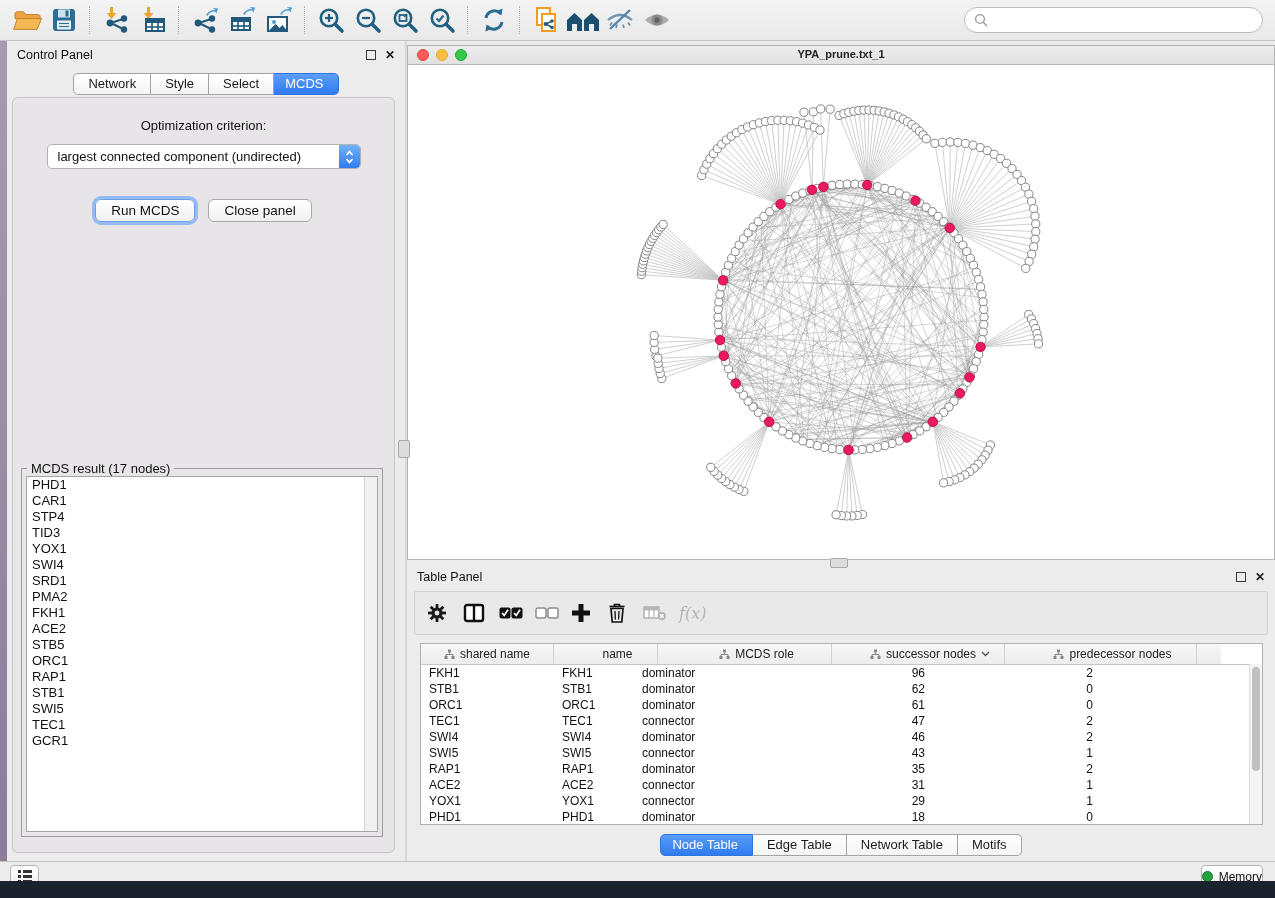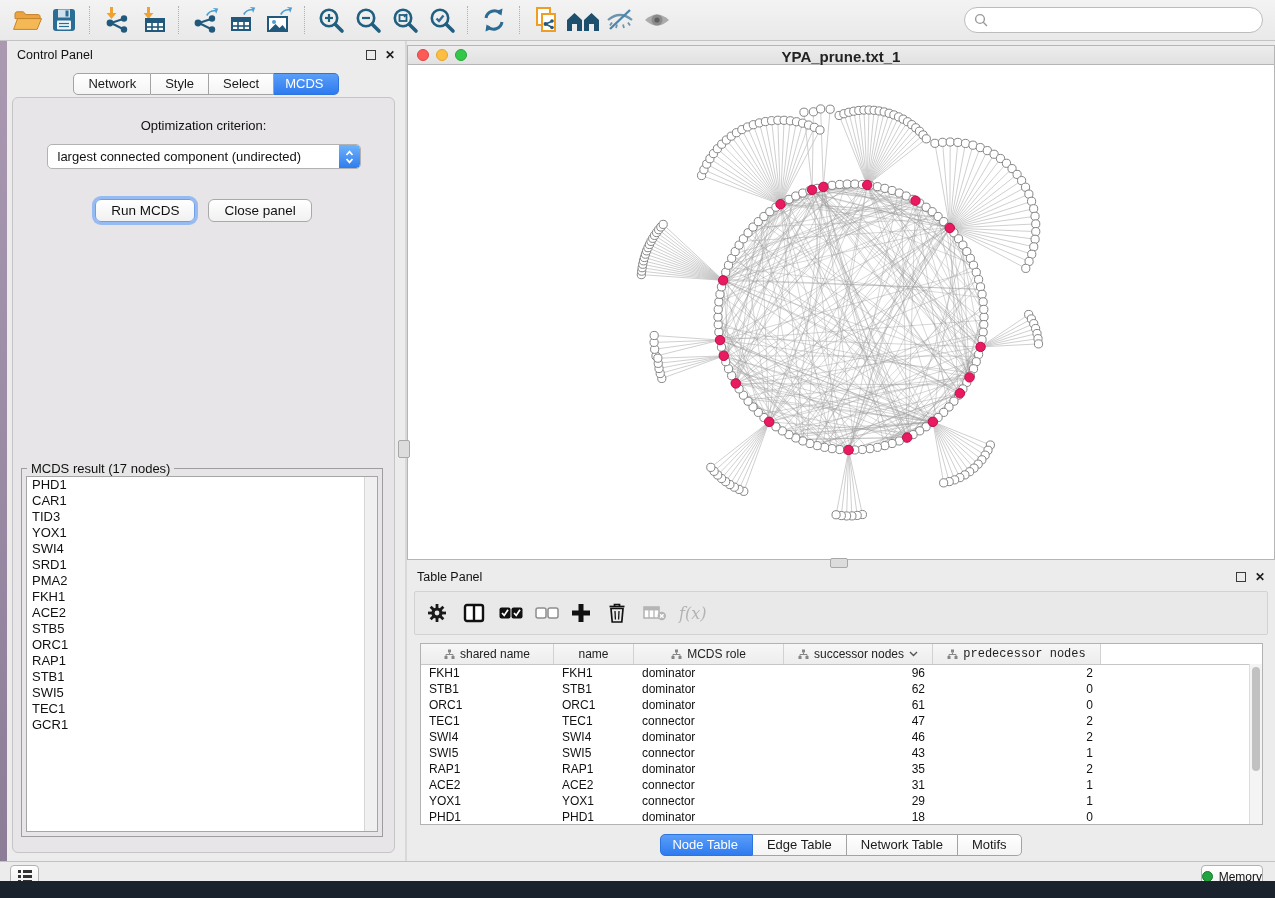--- a/index.html
+++ b/index.html
@@ -62,32 +62,32 @@
   .vsplit-handle{position:absolute;left:398px;top:440px;width:10px;height:16px;background:#dcdcdc;
                  border:1px solid #a8a8a8;border-radius:2px;z-index:5;}
   .hsplit-handle{position:absolute;left:830px;top:558px;width:16px;height:8px;background:#dcdcdc;
                  border:1px solid #a8a8a8;border-radius:2px;z-index:5;}
 
   
   .network-window{position:absolute;left:407px;top:45px;right:0;height:515px;border:1px solid #b5b5b5;box-sizing:border-box;background:#fff;}
   .net-titlebar{height:18px;background:linear-gradient(#ededed,#e1e1e1);border-bottom:1px solid #b5b5b5;position:relative;}
   .traffic{position:absolute;left:9px;top:3px;display:flex;gap:7px;}
   .traffic span{width:12px;height:12px;border-radius:50%;display:block;}
-  .net-title{position:absolute;left:0;right:0;top:2px;text-align:center;font-size:15px;font-weight:700;color:#222;}
+  .net-title{position:absolute;left:0;right:0;top:2px;text-align:center;font-size:11px;font-weight:700;color:#222;}
   .net-canvas{position:absolute;left:0;right:0;top:19px;bottom:0;background:#fff;overflow:hidden;}
 
   
   .table-panel{position:absolute;left:407px;top:565px;right:0;height:296px;background:#ececec;}
   .tp-toolbar{position:absolute;left:7px;right:7px;top:26px;height:42px;background:#e9e9e9;
               border:1px solid #d2d2d2;border-radius:2px;display:flex;align-items:center;padding-left:12px;gap:4px;}
   .tpbtn{width:32px;height:32px;display:flex;align-items:center;justify-content:flex-start;}
   .fx{font-family:"DejaVu Serif",serif;font-style:italic;font-size:16px;color:#b3b3b3;}
   .tp-table{position:absolute;left:13px;right:12px;top:78px;height:182px;background:#fff;
             border:1px solid #b2b2b2;box-sizing:border-box;overflow:hidden;}
-  .thead{display:flex;height:20px;background:linear-gradient(#f7f7f7,#ededed);border-bottom:1px solid #c6c6c6;}
+  .thead{display:flex;height:20px;background:linear-gradient(#f7f7f7,#ededed);border-bottom:1px solid #c6c6c6;gap:24px;}
   .th{display:flex;align-items:center;justify-content:center;gap:5px;font-size:12px;color:#222;
       border-right:1px solid #d2d2d2;box-sizing:border-box;overflow:hidden;}
   .th.filler{flex:1;border-right:none;background:#fff;}
   .tr{display:flex;height:16px;}
   .td{font-size:12px;line-height:16px;padding-left:8px;box-sizing:border-box;white-space:nowrap;overflow:hidden;}
   .td.num{text-align:right;padding-right:8px;padding-left:0;}
   .vscroll{position:absolute;right:0;top:20px;bottom:0;width:12px;background:#f4f4f4;border-left:1px solid #ddd;}
   .vthumb{position:absolute;left:1.5px;top:3px;width:8px;height:104px;background:#c1c1c1;border-radius:4px;}
   .tp-tabs{position:absolute;left:0;right:0;bottom:5px;display:flex;justify-content:center;}
 
@@ -290,20 +290,21 @@
       <div class="btn-row">
         <button class="pushbtn focused">Run MCDS</button>
         <button class="pushbtn">Close panel</button>
       </div>
       <div class="result-group">
         <span class="result-legend">MCDS result (17 nodes)</span>
         <div class="result-list" id="mcds-list">
           <div class="result-scroll"></div>
         <div class="result-item">PHD1</div>
             <div class="result-item">CAR1</div>
+            <div class="result-item">STP4</div>
             <div class="result-item">TID3</div>
             <div class="result-item">YOX1</div>
             <div class="result-item">SWI4</div>
             <div class="result-item">SRD1</div>
             <div class="result-item">PMA2</div>
             <div class="result-item">FKH1</div>
             <div class="result-item">ACE2</div>
             <div class="result-item">STB5</div>
             <div class="result-item">ORC1</div>
             <div class="result-item">RAP1</div>
@@ -1129,21 +1130,21 @@
               <rect x="4" y="0.5" width="3" height="3" fill="#868686"></rect>
               <rect x="0.5" y="7" width="3" height="3" fill="#868686"></rect>
               <rect x="7.5" y="7" width="3" height="3" fill="#868686"></rect>
               <path d="M5.5 3.5v2M2 7V5.5h7V7" stroke="#868686" fill="none"></path>
             </svg>
             <span>successor nodes</span>
             <svg width="9" height="6" viewBox="0 0 9 6">
               <path d="M1 1l3.5 3.5L8 1" fill="none" stroke="#555" stroke-width="1.4"></path>
             </svg>
           </div>
-          <div class="th" style="width: 168px; font-family: Liberation Mono, monospace;">
+          <div class="th" style="width: 168px;">
             <svg width="11" height="11" viewBox="0 0 11 11">
               <rect x="4" y="0.5" width="3" height="3" fill="#868686"></rect>
               <rect x="0.5" y="7" width="3" height="3" fill="#868686"></rect>
               <rect x="7.5" y="7" width="3" height="3" fill="#868686"></rect>
               <path d="M5.5 3.5v2M2 7V5.5h7V7" stroke="#868686" fill="none"></path>
             </svg>
             <span>predecessor nodes</span>
           </div>
           <div class="th filler"></div>
         </div>

